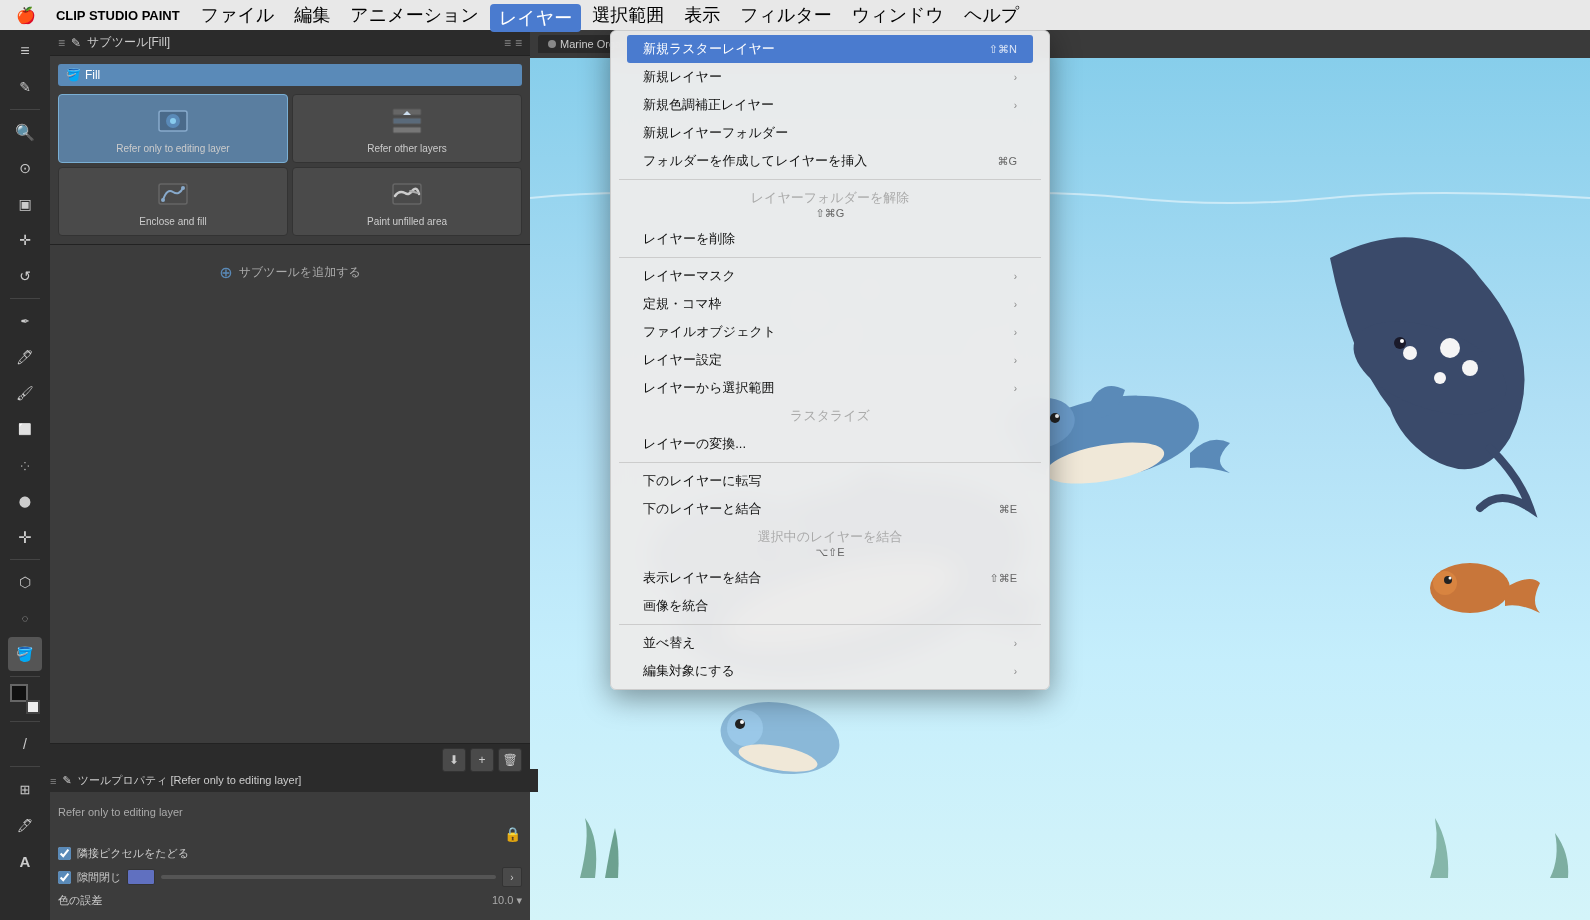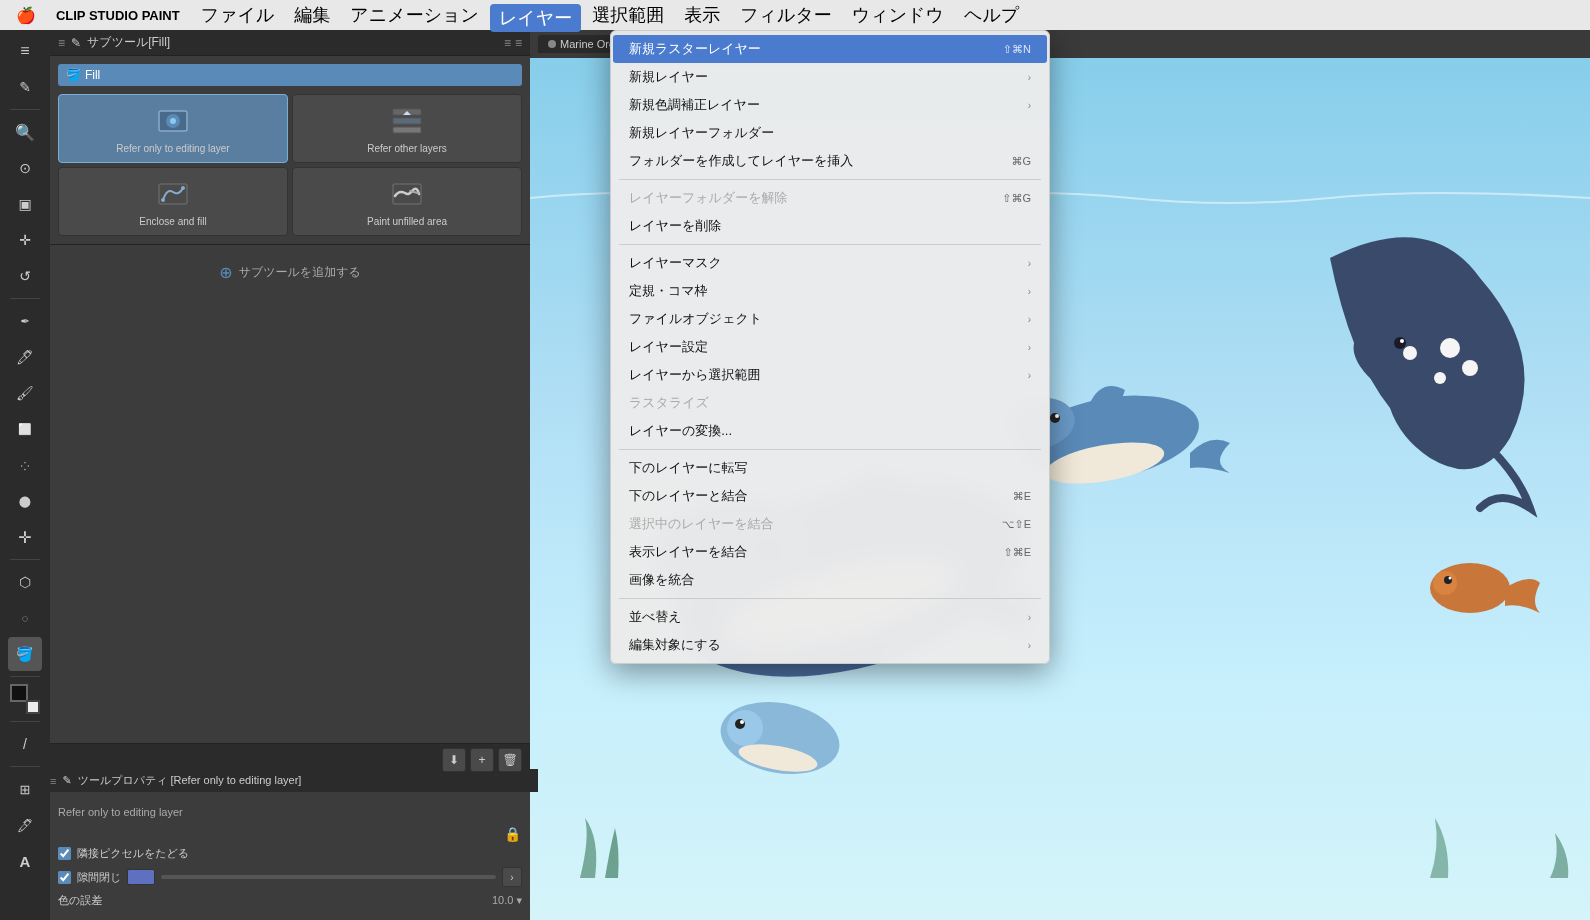--- a/index.html
+++ b/index.html
@@ -321,29 +321,30 @@
       font-size: 13px;
     }
     .menu-item {
       display: flex;
       align-items: center;
       justify-content: space-between;
       padding: 5px 16px;
       cursor: pointer;
       color: #111;
       border-radius: 3px;
-      margin: 0 2px;
+      margin: 0 16px;
     }
     .menu-item.highlighted {
       background: #4a7bcf;
       color: white;
     }
     .menu-item.disabled {
       color: #aaa;
       cursor: default;
+      flex-direction: column;
     }
     .menu-item-right {
       display: flex;
       align-items: center;
       gap: 6px;
       color: #888;
       font-size: 12px;
     }
     .menu-item:hover .menu-item-right,
     .menu-item.highlighted .menu-item-right {

